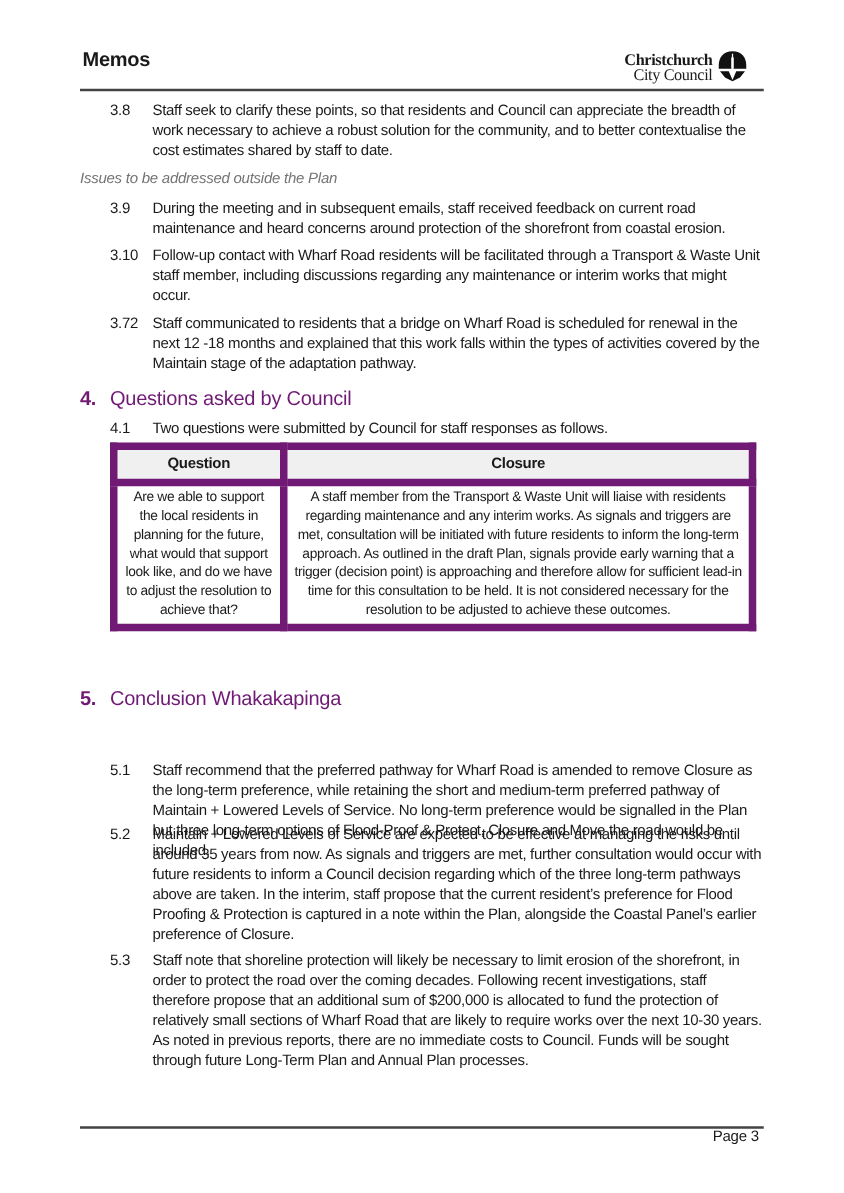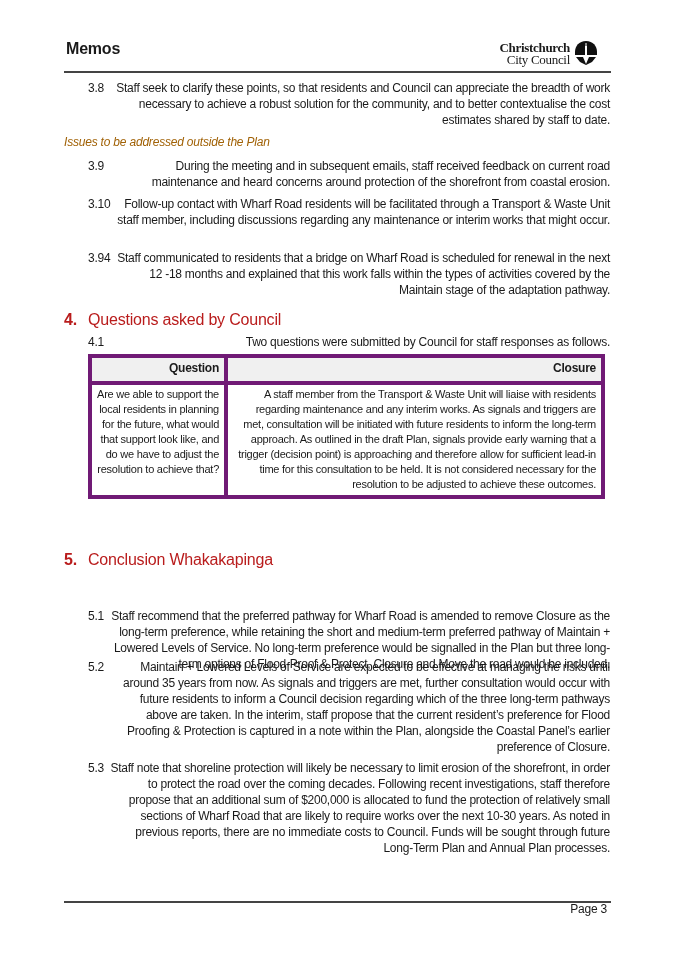--- a/index.html
+++ b/index.html
@@ -8,26 +8,26 @@
     .header-title { position: absolute; left: 66px; top: 40px; font-size: 16px; font-weight: bold; letter-spacing: -0.2px; }
     .logo { position: absolute; left: 498px; top: 40px; width: 102px; height: 28px; }
     .logo-line1 { position: absolute; right: 30px; top: 0; font-family: "Liberation Serif", serif; font-weight: bold; font-size: 13px; letter-spacing: -0.3px; white-space: nowrap; }
     .logo-line2 { position: absolute; right: 30px; top: 12px; font-family: "Liberation Serif", serif; font-size: 13px; letter-spacing: -0.3px; white-space: nowrap; }
     .logo-mark { position: absolute; right: 2px; top: 0; width: 24px; height: 26px; }
     .top-rule { position: absolute; left: 64px; top: 71px; width: 547px; height: 2px; background: #444; }
     .bottom-rule { position: absolute; left: 64px; top: 901px; width: 547px; height: 2px; background: #444; }
     .page-num { position: absolute; right: 68px; top: 902px; font-size: 12px; letter-spacing: -0.2px; }
     .para { position: absolute; left: 88px; width: 522px; font-size: 12px; line-height: 16px; letter-spacing: -0.25px; }
     .para .num { position: absolute; left: 0; top: 0; }
-    .para .txt { margin-left: 19px; display: block; text-align: right; }
-    .subhead { position: absolute; left: 64px; font-size: 12px; font-style: italic; color: #a16207; letter-spacing: -0.2px; }
-    .h2 { position: absolute; left: 64px; font-size: 16px; color: #b91c1c; font-weight: normal; letter-spacing: -0.2px; }
+    .para .txt { margin-left: 34px; display: block; }
+    .subhead { position: absolute; left: 64px; font-size: 12px; font-style: italic; color: #737373; letter-spacing: -0.2px; }
+    .h2 { position: absolute; left: 64px; font-size: 16px; color: #701a75; font-weight: normal; letter-spacing: -0.2px; }
     .h2 .h2num { font-weight: bold; display: inline-block; width: 24px; }
     table.qa { position: absolute; left: 88px; top: 354px; width: 517px; border-collapse: collapse; font-size: 11px; line-height: 15px; letter-spacing: -0.25px; }
-    table.qa th, table.qa td { border: 4px solid #701a75; vertical-align: top; text-align: right; padding: 2px 5px 3px 5px; }
+    table.qa th, table.qa td { border: 6px solid #701a75; vertical-align: top; text-align: center; padding: 2px 5px 3px 5px; }
     table.qa th { background: #f0f0f0; font-weight: bold; font-size: 12px; padding: 3px 5px 5px 5px; }
     table.qa col.c1 { width: 136px; }
   </style>
 </head>
 <body>
 
 <div class="header-title">Memos</div>
 <div class="logo">
   <span class="logo-line1">Christchurch</span>
   <span class="logo-line2">City Council</span>
@@ -49,21 +49,21 @@
 
 <div class="para" style="top:158px">
   <span class="num">3.9</span>
   <span class="txt">During the meeting and in subsequent emails, staff received feedback on current road maintenance and heard concerns around protection of the shorefront from coastal erosion.</span>
 </div>
 <div class="para" style="top:196px">
   <span class="num">3.10</span>
   <span class="txt">Follow-up contact with Wharf Road residents will be facilitated through a Transport &amp; Waste Unit staff member, including discussions regarding any maintenance or interim works that might occur.</span>
 </div>
 <div class="para" style="top:250px">
-  <span class="num">3.94</span>
+  <span class="num">3.72</span>
   <span class="txt">Staff communicated to residents that a bridge on Wharf Road is scheduled for renewal in the next 12 -18 months and explained that this work falls within the types of activities covered by the Maintain stage of the adaptation pathway.</span>
 </div>
 
 <div class="h2" style="top:311px">
   <span class="h2num">4.</span><span>Questions asked by Council</span>
 </div>
 <div class="para" style="top:334px">
   <span class="num">4.1</span>
   <span class="txt">Two questions were submitted by Council for staff responses as follows.</span>
 </div>

